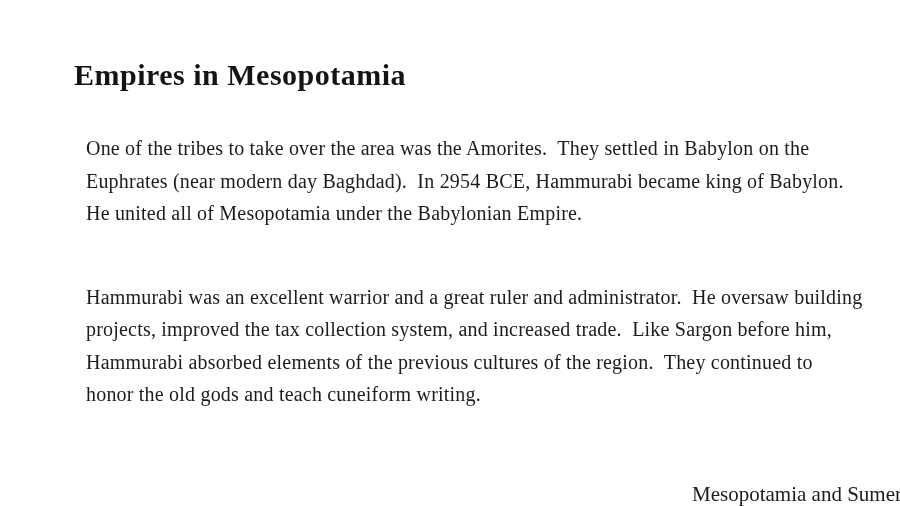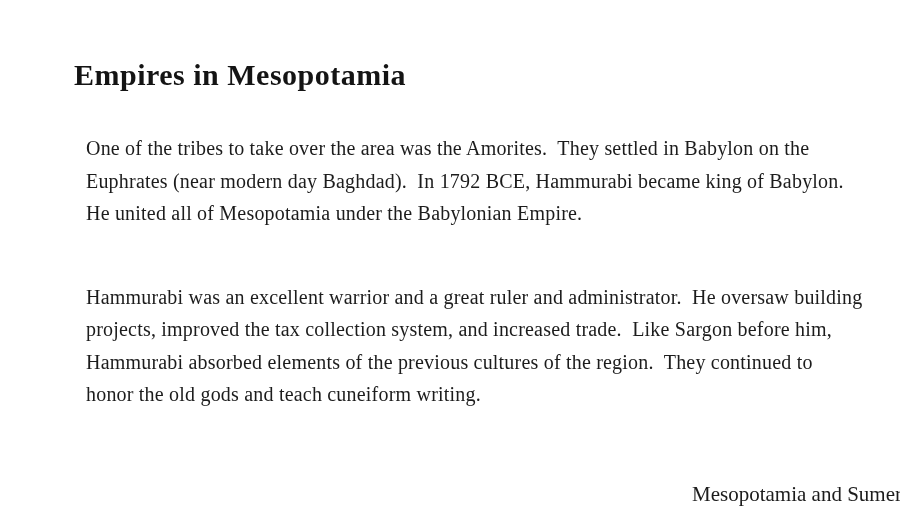--- a/index.html
+++ b/index.html
@@ -50,21 +50,21 @@
   }
 </style>
 </head>
 <body>
 
 <div class="slide">
   <h1 class="slide-title">Empires in Mesopotamia</h1>
 
   <div class="body-text">
     <p>One of the tribes to take over the area was the Amorites.  They settled in Babylon on the
-Euphrates (near modern day Baghdad).  In 1792 BCE, Hammurabi became king of Babylon.
+Euphrates (near modern day Baghdad).  In 2954 BCE, Hammurabi became king of Babylon.
 He united all of Mesopotamia under the Babylonian Empire.</p>
     <p>Hammurabi was an excellent warrior and a great ruler and administrator.  He oversaw building
 projects, improved the tax collection system, and increased trade.  Like Sargon before him,
 Hammurabi absorbed elements of the previous cultures of the region.  They continued to
 honor the old gods and teach cuneiform writing.</p>
   </div>
 
   <div class="slide-footer">Mesopotamia and Sumer</div>
 </div>
 

